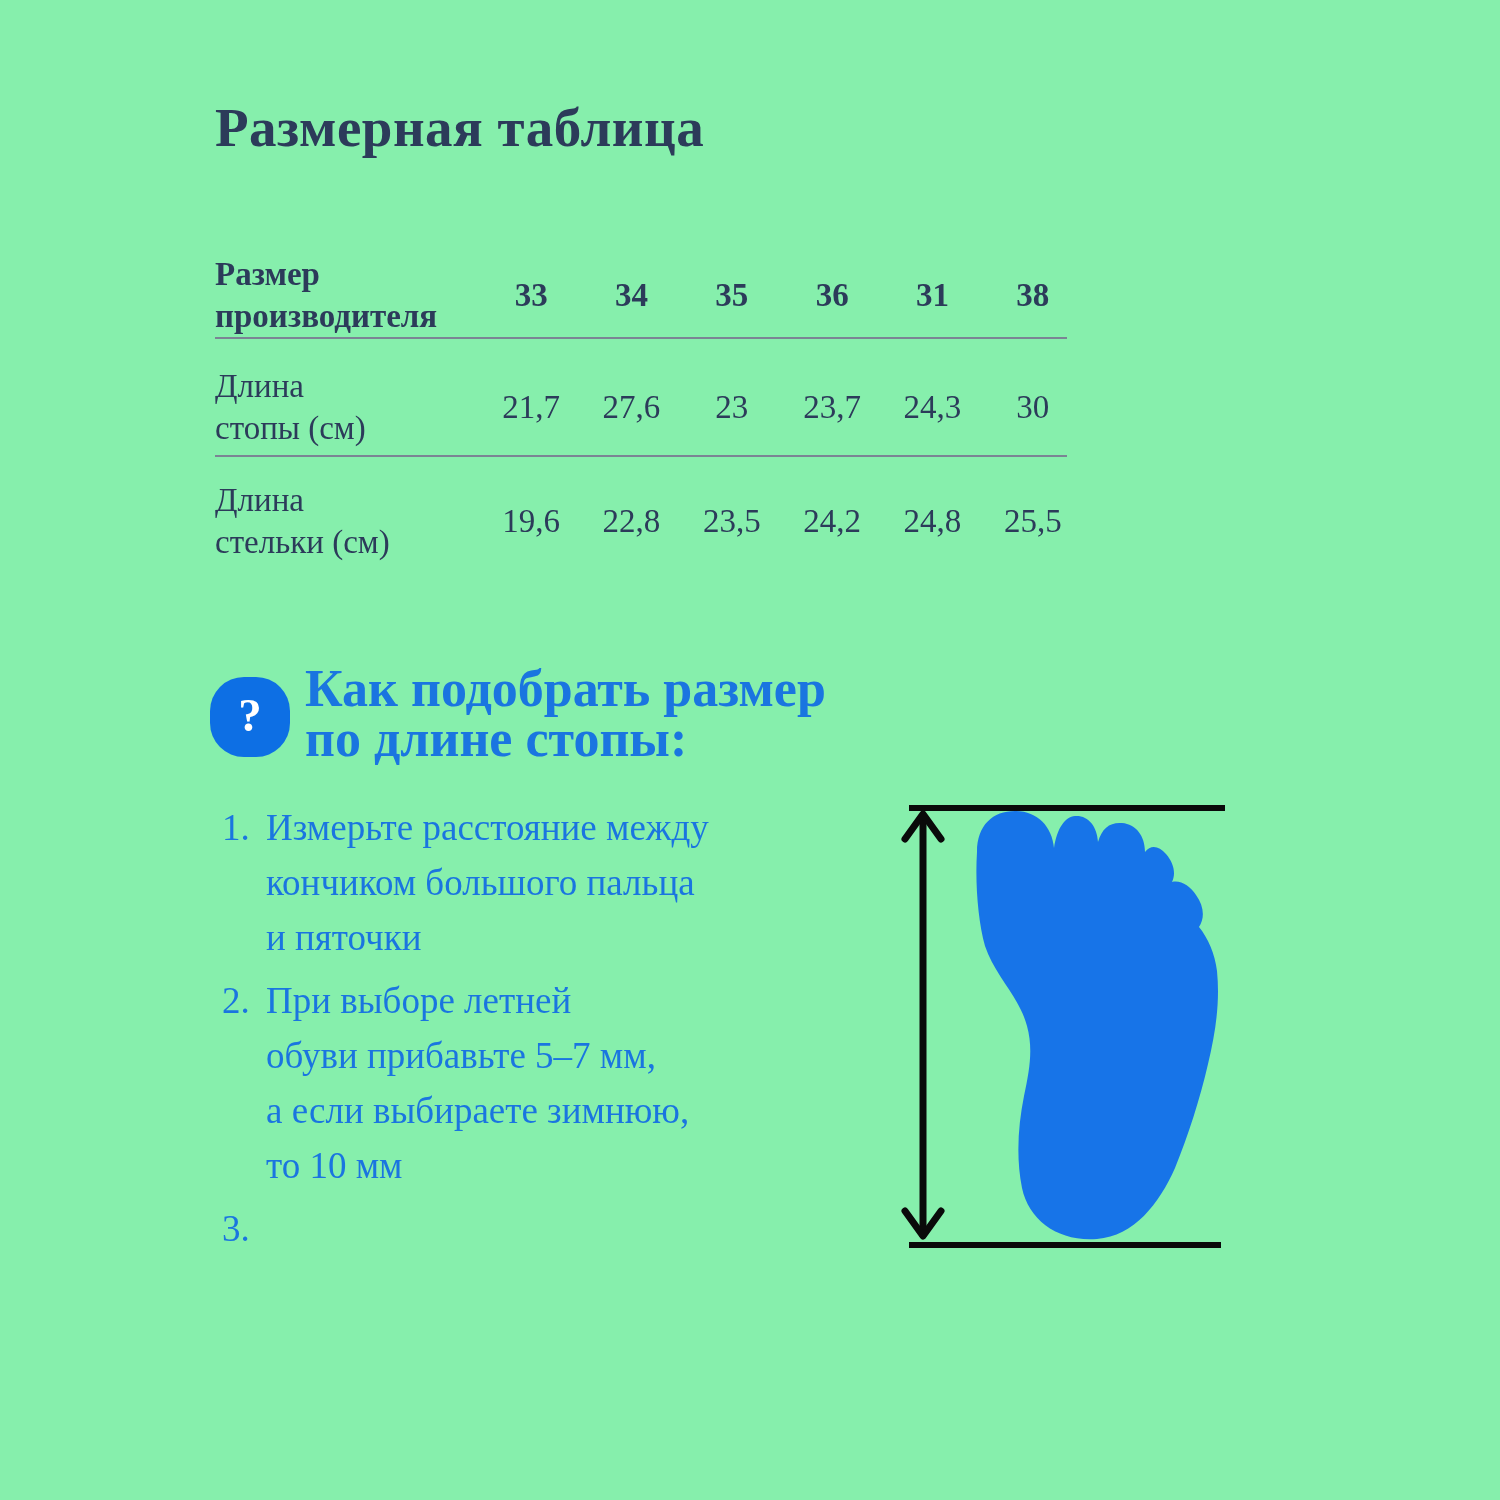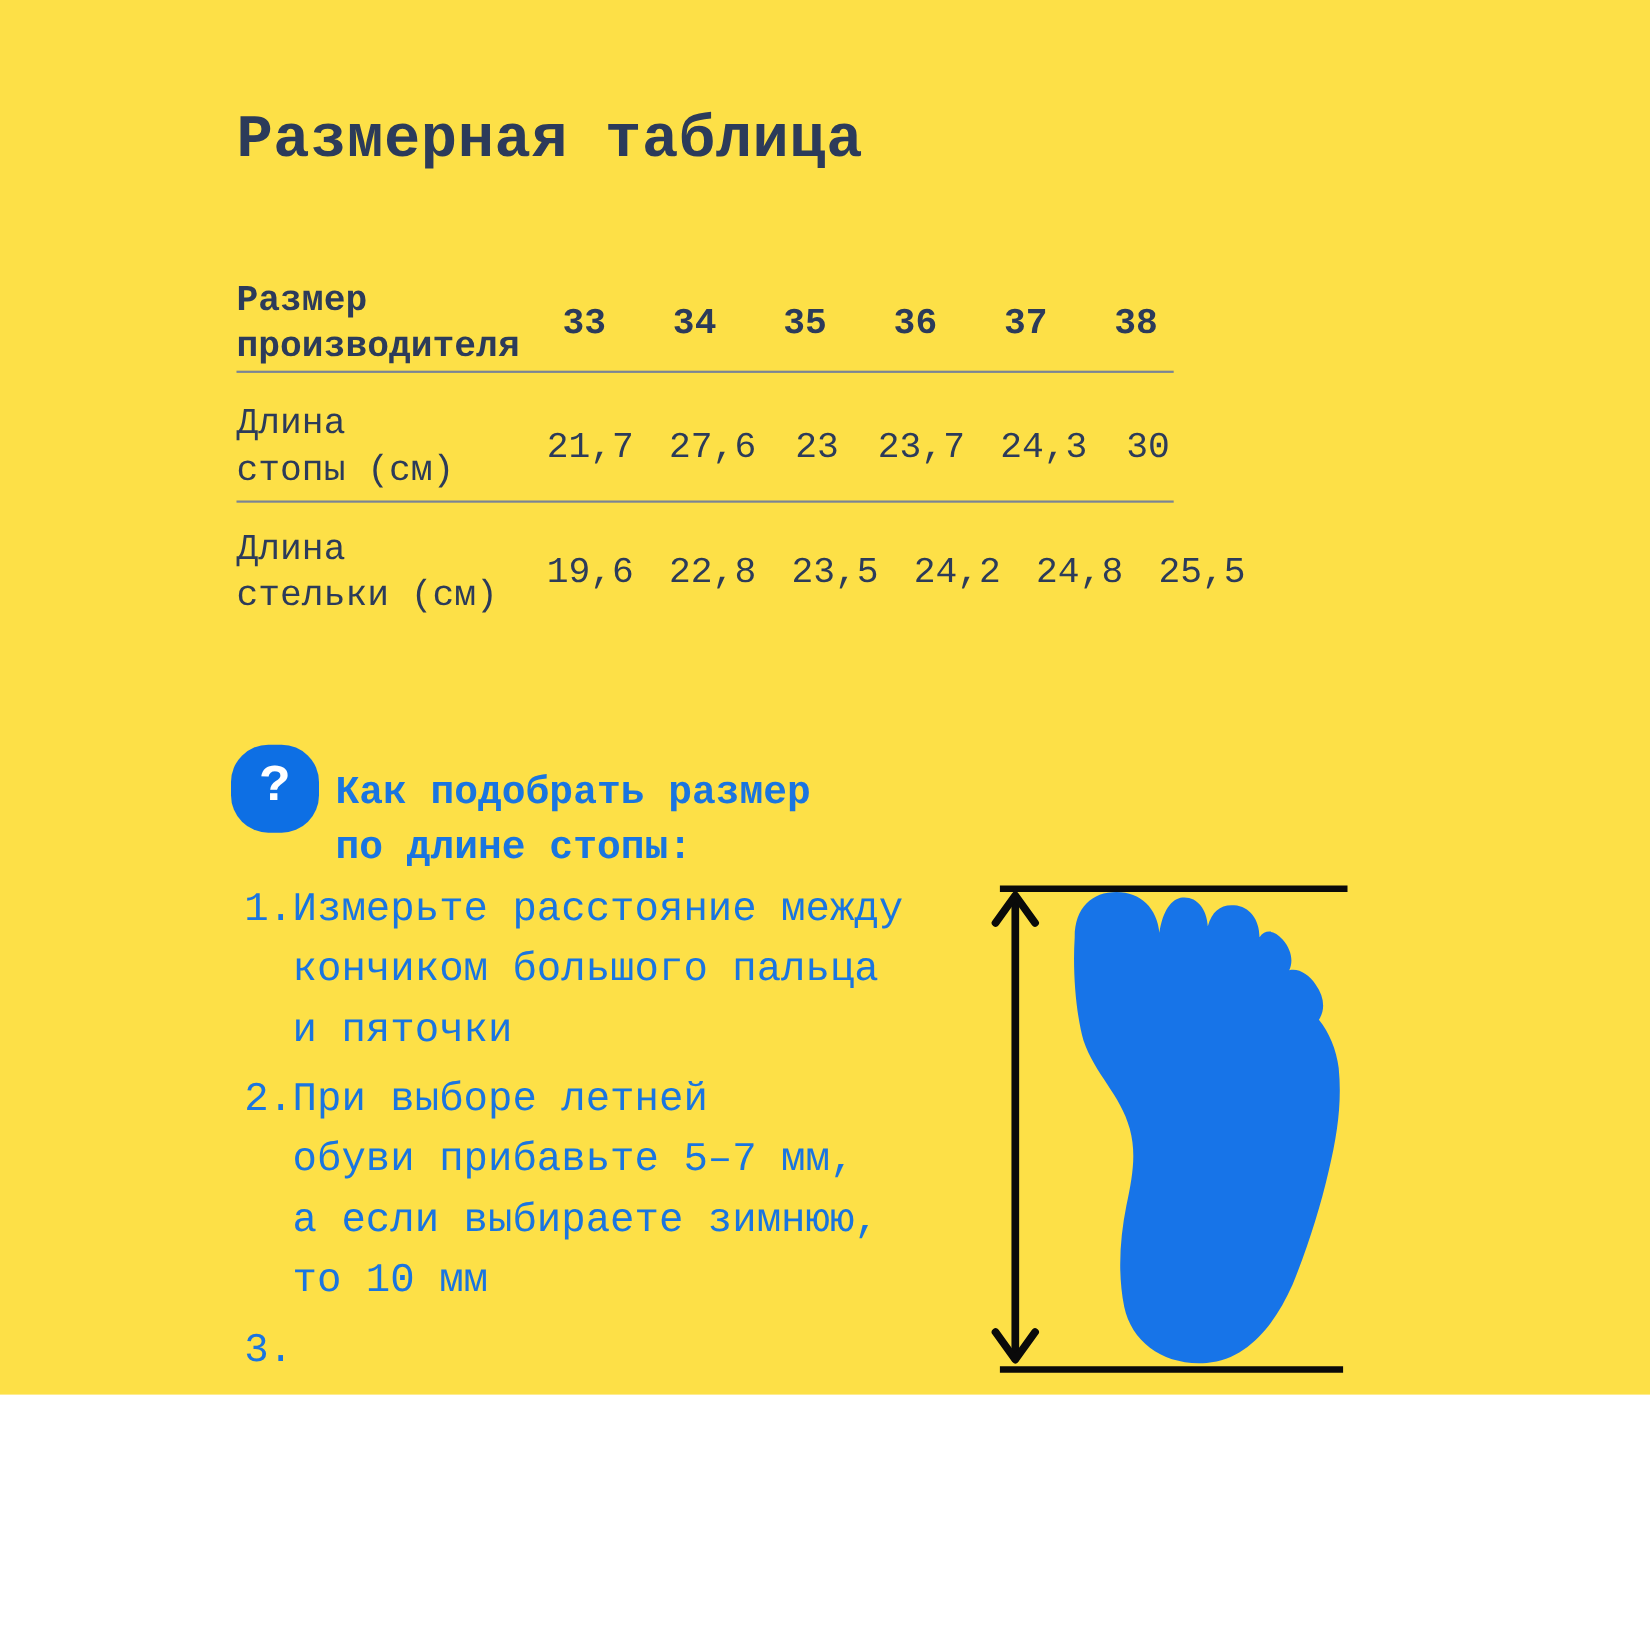--- a/index.html
+++ b/index.html
@@ -1,21 +1,21 @@
 <!DOCTYPE html>
 <html><head>
 <meta charset="utf-8">
 <style>
   html, body { margin: 0; padding: 0; background: #ffffff; }
   .canvas {
     position: relative;
     width: 1500px;
-    height: 1268px;
-    background: #fde047;
-    font-family: Liberation Mono, monospace;
+    height: 1500px;
+    background: #86efac;
+    font-family: Liberation Serif, serif;
     overflow: hidden;
   }
   .pre { white-space: pre-line; }
 
   
   .page-title {
     position: absolute;
     left: 215px; top: 96px;
     font-size: 55px; font-weight: 700;
     color: #2c3b5a;
@@ -53,22 +53,22 @@
     background: #0d6fe4;
     border-radius: 34px;
     display: flex; align-items: center; justify-content: center;
   }
   .question-badge span {
     color: #ffffff; font-size: 47px; font-weight: 700;
     transform: translateY(-2px);
   }
   .guide-heading {
     position: absolute;
-    left: 305px; top: 696px;
-    font-size: 36px; font-weight: 700;
+    left: 305px; top: 664px;
+    font-size: 52px; font-weight: 700;
     line-height: 50px;
     color: #1a75e0;
   }
 
   
   .steps {
     position: absolute;
     left: 222px; top: 800px;
     width: 665px;
     color: #1a75e0;
@@ -94,21 +94,21 @@
   <div class="page-title">Размерная таблица</div>
 
   <div class="size-table">
     <div class="t-row header">
       <div class="t-label pre">Размер
 производителя</div>
       <div class="t-cell">33</div>
       <div class="t-cell">34</div>
       <div class="t-cell">35</div>
       <div class="t-cell">36</div>
-      <div class="t-cell">37</div>
+      <div class="t-cell">31</div>
       <div class="t-cell">38</div>
     </div>
     <div class="t-row data1">
       <div class="t-label pre">Длина
 стопы (см)</div>
       <div class="t-cell">21,7</div>
       <div class="t-cell">27,6</div>
       <div class="t-cell">23</div>
       <div class="t-cell">23,7</div>
       <div class="t-cell">24,3</div>

